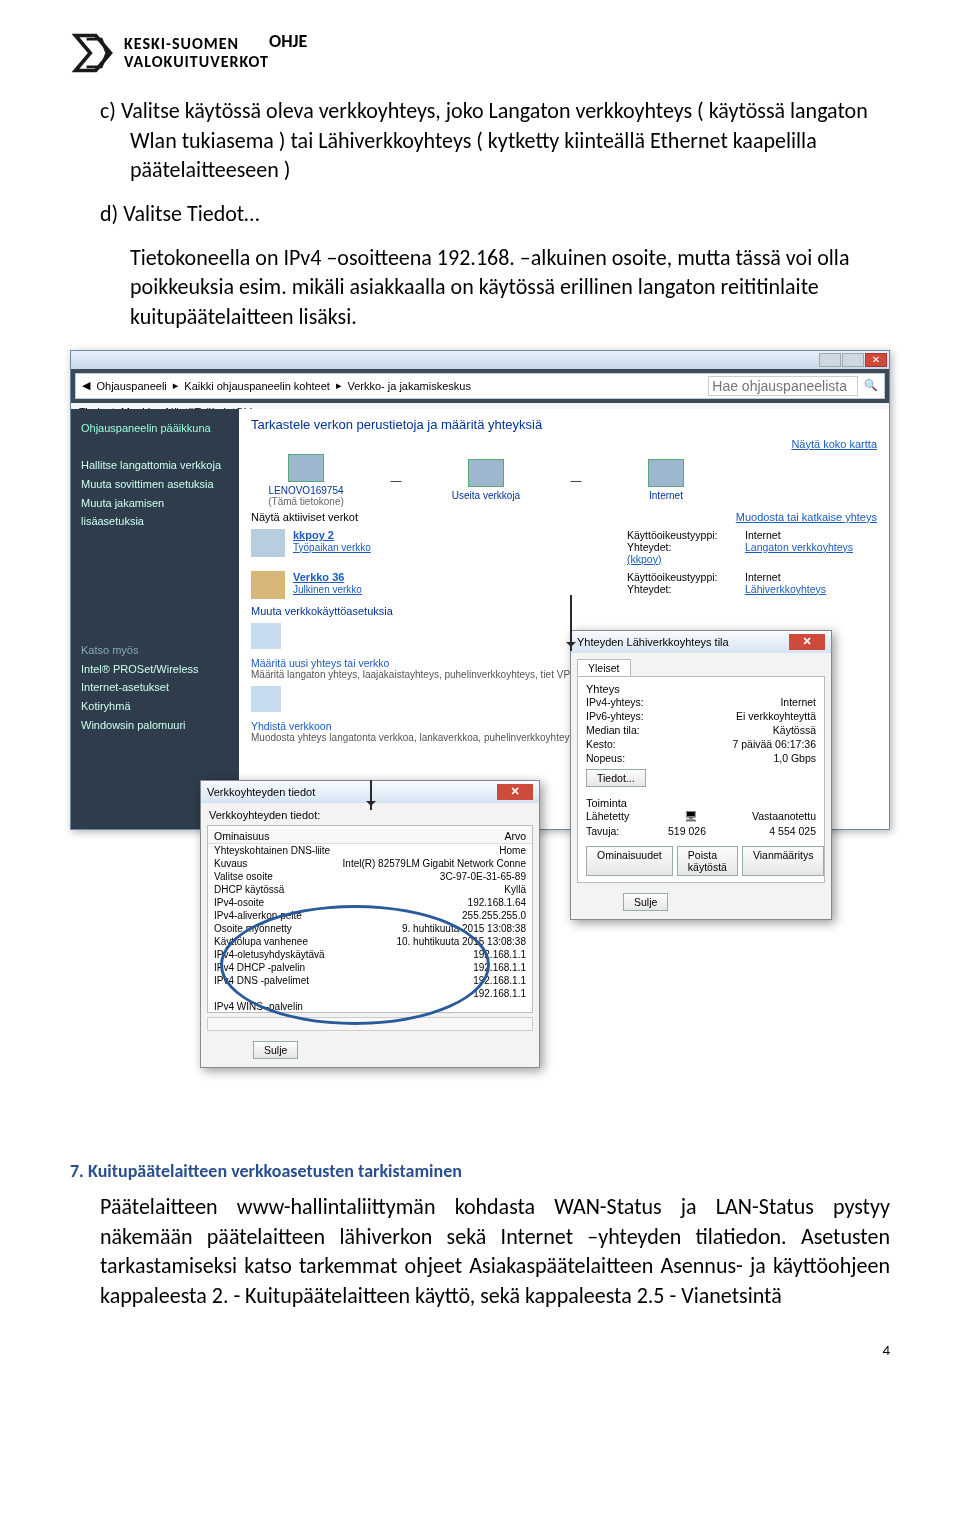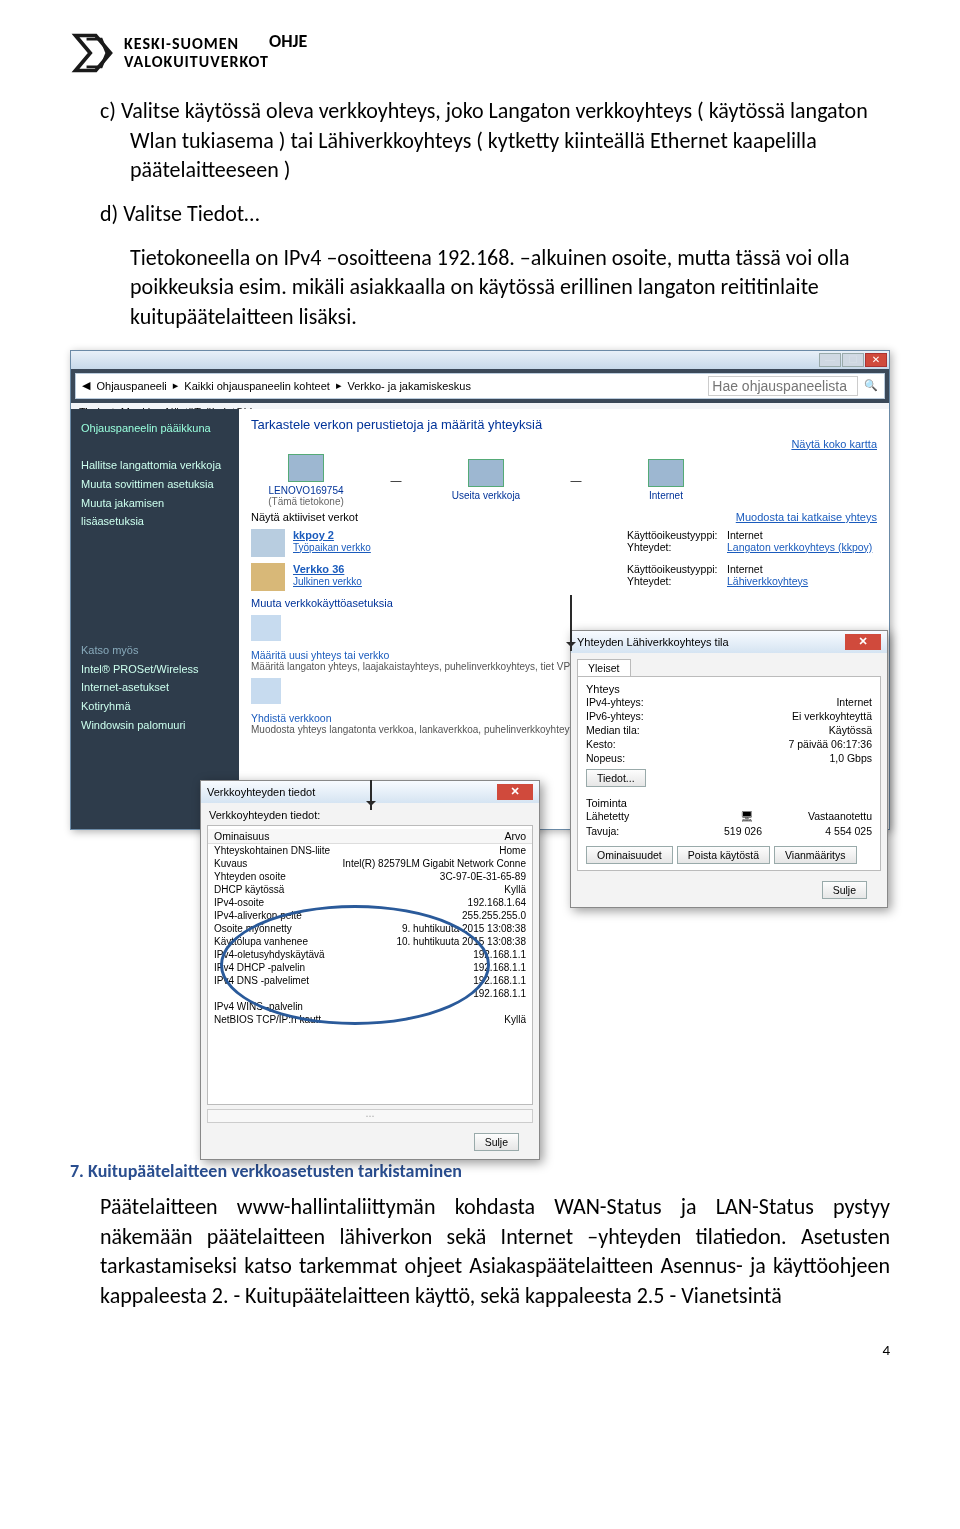--- a/index.html
+++ b/index.html
@@ -25,42 +25,42 @@
   .sidebar .group { margin-bottom: 18px; }
   .main { position: absolute; left: 168px; top: 58px; right: 0; bottom: 0; background: #fff; color: #000; padding: 8px 12px; }
   .main h4 { font-size: 13px; color: #003399; margin-bottom: 6px; font-weight: normal; }
   .row { display: flex; align-items: center; gap: 20px; margin: 4px 0; }
   .dev { display: flex; flex-direction: column; align-items: center; font-size: 10px; color: #003399; width: 110px; }
   .dev .ico { width: 36px; height: 28px; background: #9db7d1; border: 1px solid #5a7; margin-bottom: 3px; }
   .net-item { display: flex; align-items: flex-start; gap: 8px; margin: 6px 0; }
   .net-item .nico { width: 34px; height: 28px; background: #b8cde0; }
   .net-item .meta { flex: 1; }
   .net-item .rcol { width: 250px; font-size: 10.5px; }
-  .rcol .k { display: inline-block; width: 100px; }
+  .rcol .k { display: inline-block; width: 118px; }
   .rcol .v { color: #1a5bbd; }
   .lnk { color: #1a5bbd; text-decoration: underline; cursor: pointer; }
   .section-label { color: #003399; margin: 6px 0 4px 0; }
   .task { display: flex; gap: 8px; margin: 6px 0; font-size: 10.5px; flex-direction: column; }
   .task .tico { width: 30px; height: 26px; background: #c7dbef; }
   .task .tt { color: #1a5bbd; }
   .task .td { color: #555; font-size: 10px; }
 
   .dlg { position: absolute; background: #f3f3f3; border: 1px solid #888; box-shadow: 3px 3px 10px rgba(0,0,0,.4); font-size: 11px; font-family: "Segoe UI", Tahoma, sans-serif; }
   .dlg .dtitle { background: linear-gradient(#f8fbff,#d5e4f2); padding: 3px 6px; display: flex; justify-content: space-between; align-items: center; font-size: 11px; }
   .dlg .dtitle .dclose { background: #d04a3c; color: #fff; width: 36px; height: 16px; text-align: center; line-height: 14px; font-weight: bold; }
   .dlg .tab { display: inline-block; background: #fff; border: 1px solid #bbb; border-bottom: none; padding: 2px 10px; margin: 6px 0 0 6px; font-size: 10.5px; }
   .dlg .panel { background: #fff; border: 1px solid #bbb; margin: 0 6px 6px 6px; padding: 6px 8px; }
   .kv { display: flex; font-size: 10.5px; padding: 1px 0; }
   .kv .k { flex: 1; }
   .kv .v { text-align: right; min-width: 110px; }
   .btn { display: inline-block; background: linear-gradient(#fdfdfd,#e6e6e6); border: 1px solid #9aa; padding: 2px 10px; font-size: 10.5px; }
-  .dlg .footer { text-align: right; padding: 4px 20px 8px 8px; }
+  .dlg .footer { padding: 4px 20px 8px 8px; margin-left: 44px; }
 
   .dlg2 { left: 130px; top: 430px; width: 340px; }
-  .proplist { background: #fff; border: 1px solid #bbb; margin: 4px 6px; padding: 3px 0; height: 280px; overflow: hidden; }
+  .proplist { background: #fff; border: 1px solid #bbb; margin: 4px 6px; padding: 3px 0; height: 188px; overflow: hidden; }
   .proplist .hdr { display: flex; font-size: 10.5px; border-bottom: 1px solid #ddd; padding: 1px 6px; background: #f7f7f7; }
   .proplist .hdr span:first-child { flex: 1; }
   .proplist .r { display: flex; font-size: 10px; padding: 1px 6px; }
   .proplist .r span:first-child { flex: 1; }
   .circle { position: absolute; border: 3px solid #2a5a9a; border-radius: 50%; width: 270px; height: 120px; left: 150px; top: 555px; pointer-events: none; }
   .arrow { position: absolute; width: 2px; background: #2a2a2a; }
   .arrow::after { content: ""; position: absolute; bottom: -1px; left: -4px; border: 5px solid transparent; border-top-color: #2a2a2a; }
 
   .section7 { margin-top: 10px; }
   .section7-title { color: #2a4e8f; font-size: 18px; font-weight: 600; margin-bottom: 10px; }
@@ -176,21 +176,21 @@
       <div class="task">
         <div class="tico"></div>
         <div>
               <div class="tt">Yhdistä verkkoon</div>
               <div class="td">Muodosta yhteys langatonta verkkoa, lankaverkkoa, puhelinverkkoyhteyteen tai muodosta yhteys uudelleen.</div>
             </div>
       </div>
     </div>
   </div>
 
-  <div class="dlg" style="left:500px; top:280px; width:318px;">
+  <div class="dlg" style="left:500px; top:280px; width:262px;">
     <div class="dtitle">
           <span>Yhteyden Lähiverkkoyhteys tila</span>
           <span class="dclose">✕</span>
         </div>
     <span class="tab">Yleiset</span>
     <div class="panel">
       <div>Yhteys</div>
       <div class="kv">
             <span class="k">IPv4-yhteys:</span>
             <span class="v">Internet</span>
@@ -245,21 +245,21 @@
           </div>
       <div class="r">
             <span>Yhteyskohtainen DNS-liite</span>
             <span>Home</span>
           </div>
       <div class="r">
             <span>Kuvaus</span>
             <span>Intel(R) 82579LM Gigabit Network Conne</span>
           </div>
       <div class="r">
-            <span>Yhteyden osoite</span>
+            <span>Valitse osoite</span>
             <span>3C-97-0E-31-65-89</span>
           </div>
       <div class="r">
             <span>DHCP käytössä</span>
             <span>Kyllä</span>
           </div>
       <div class="r">
             <span>IPv4-osoite</span>
             <span>192.168.1.64</span>
           </div>

